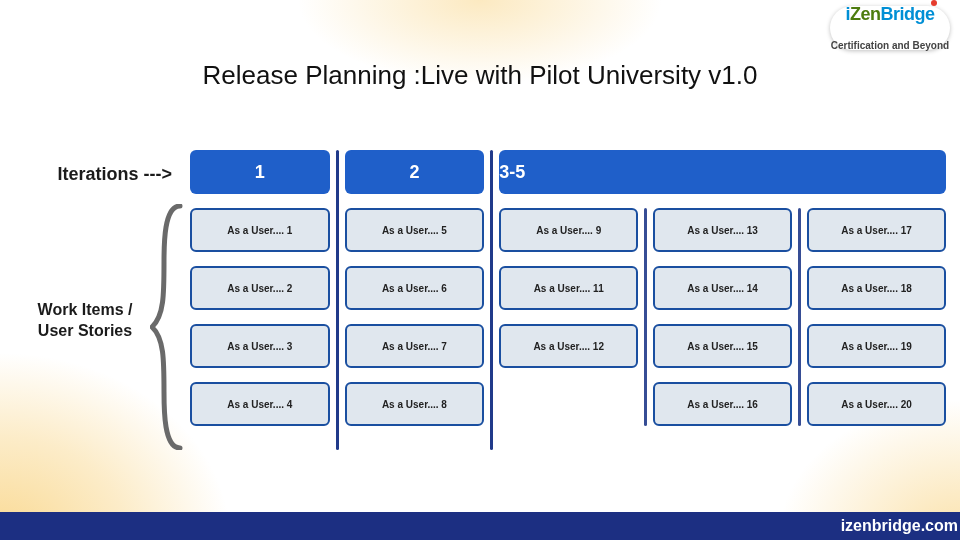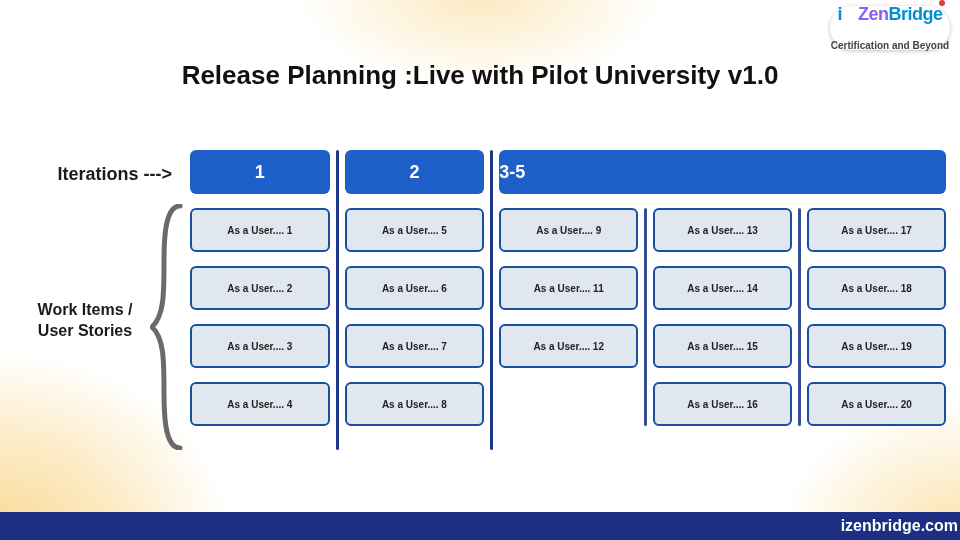--- a/index.html
+++ b/index.html
@@ -18,31 +18,31 @@
     top: 6px; right: 10px;
     width: 120px; height: 44px;
     background: #fff;
     border-radius: 30px;
     box-shadow: 0 1px 4px rgba(0,0,0,0.25);
     display: flex; flex-direction: column; align-items: center; justify-content: center;
     line-height: 1;
   }
   .logo-top { font-size: 18px; font-weight: bold; letter-spacing: -0.5px; position: relative;}
   .logo-top .i1 { color:#008fd5; }
-  .logo-top .zen { color:#8b5cf6;padding-left:16px; }
+  .logo-top .zen { color:#4d7c0f; }
   .logo-top .br { color:#008fd5;text-align:center; }
   .logo-dot { position:absolute; top:-5px; right:-2px; width:6px; height:6px; background:#e53b2c; border-radius:50%; }
   .logo-sub { font-size: 10px; color:#444; font-weight:bold; margin-top:18px; }
 
   .title {
     position: absolute;
     top: 60px; left: 0; right: 0;
     text-align: center;
     font-size: 26px;
-    font-weight: bold;
+    font-weight: normal;
     color: #111;
   }
 
   .diagram {
     position: absolute;
     top: 150px;
     left: 20px;
     right: 14px;
     display: flex;
     align-items: flex-start;

